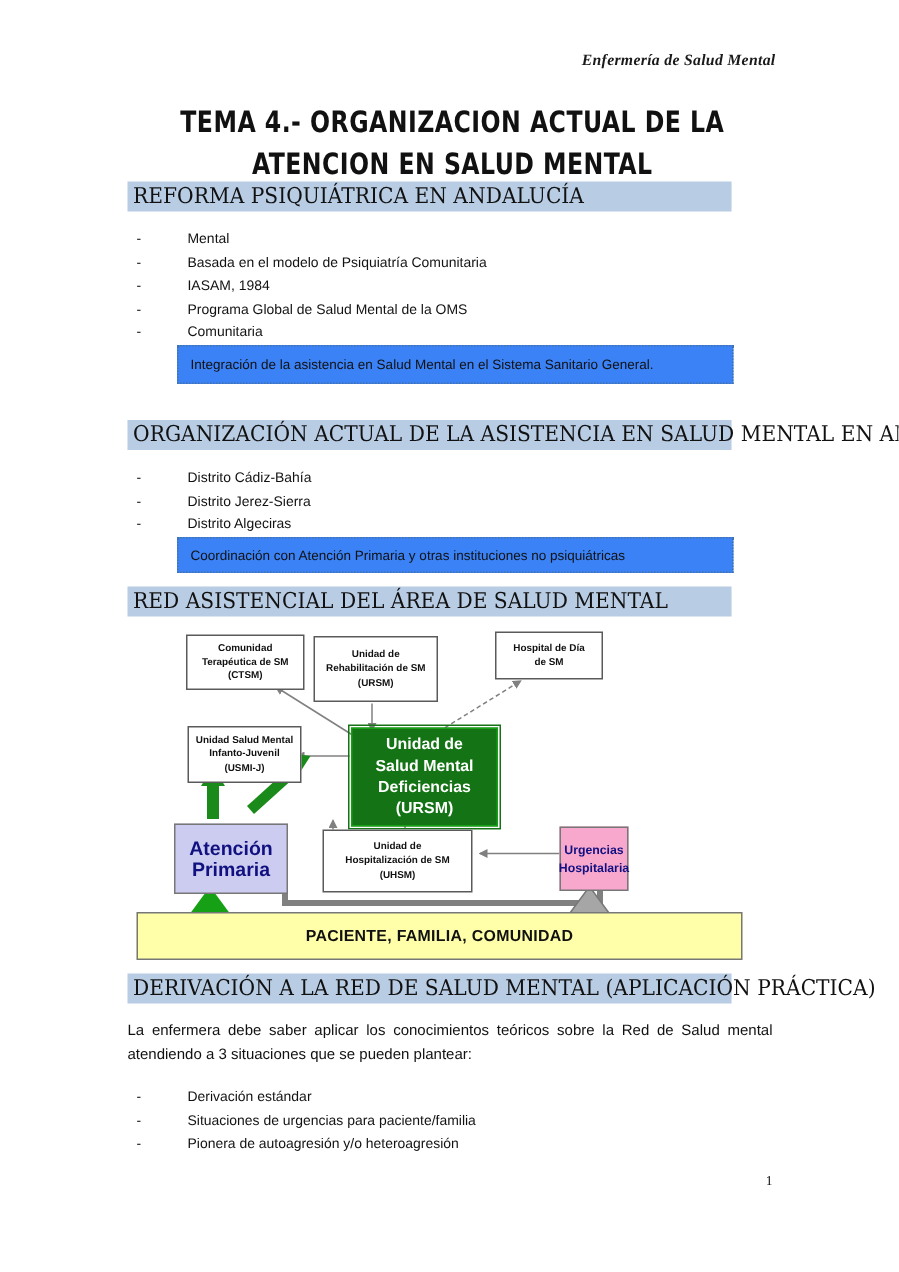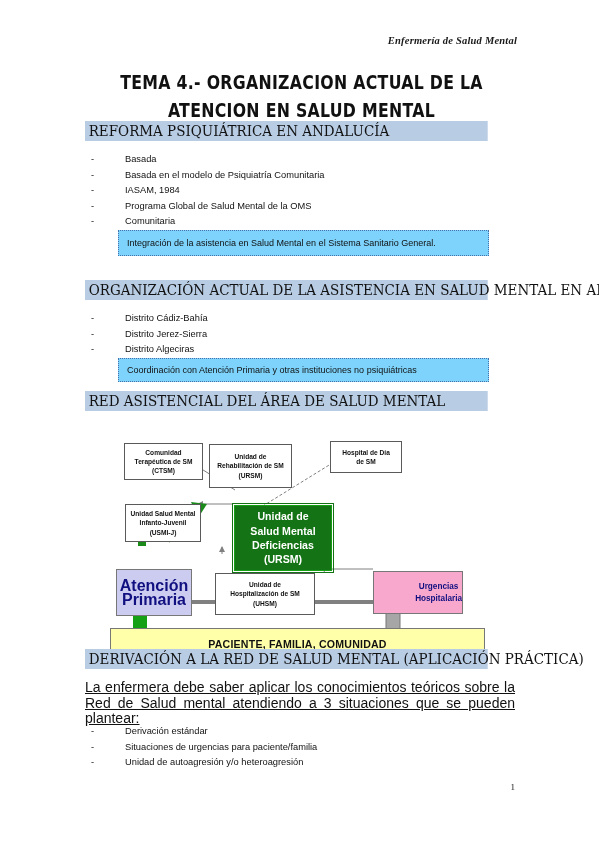--- a/index.html
+++ b/index.html
@@ -30,63 +30,63 @@
     transform:scaleX(.93);transform-origin:left center;}
 
   
   .bullets{position:absolute;left:85px;width:440px;font-size:9.3px;
     line-height:15.6px;color:#111;}
   .bullets .row{position:relative;padding-left:40px;white-space:nowrap;}
   .bullets .dash{position:absolute;left:6px;top:0;}
 
   
   .callout{position:absolute;box-sizing:border-box;
-    border:1px dotted #4472a8;background:#7dd3fc;
+    border:1px dotted #4472a8;background:#3b82f6;
     font-size:9px;line-height:13px;color:#111;
     display:flex;align-items:center;padding:0 8px;white-space:nowrap;}
 
   
-  .para{position:absolute;left:85px;width:430px;font-size:14px;
-    line-height:15.5px;text-align:justify;color:#111;text-decoration:underline;}
+  .para{position:absolute;left:85px;width:430px;font-size:10px;
+    line-height:15.5px;text-align:justify;color:#111;}
 
   
   .pageno{position:absolute;right:84px;bottom:56px;font-size:9px;
     font-family:"Liberation Serif", serif;color:#111;}
 
   
   .diagram{position:absolute;left:85px;top:414px;width:433px;height:230px;}
   .diagram svg{position:absolute;left:0;top:0;}
   .dbox{position:absolute;box-sizing:border-box;
     display:flex;align-items:center;justify-content:center;
-    text-align:center;font-weight:bold;margin-top:20px;}
+    text-align:center;font-weight:bold;}
   .dbox.plain{background:#fff;border:1px solid #5a5a5a;
     font-size:6.6px;line-height:9.2px;color:#111;font-weight:bold;}
   .dbox.usmc{background:#147314;border:1.6px solid #16a016;
     outline:1.4px solid #147314;outline-offset:1.6px;
     color:#fff;font-size:10.6px;line-height:14.4px;}
   .dbox.ap{background:#ccccf0;border:1px solid #777;
-    color:#101080;font-size:16px;line-height:14px;}
+    color:#101080;font-size:13px;line-height:14px;}
   .dbox.urg{background:#f9a8cd;border:1px solid #777;
     color:#101080;font-size:8.2px;line-height:11.6px;}
   .dbox.banner{background:#ffffaa;border:1px solid #777;
     color:#111;font-size:10.6px;letter-spacing:.2px;}
 </style>
 </head>
 <body>
 
 <div class="page">
 
   <div class="doc-header">Enfermería de Salud Mental</div>
 
   <div class="doc-title">TEMA 4.- ORGANIZACION ACTUAL DE LA ATENCION EN SALUD MENTAL</div>
 
   <div class="band" style="top:121px;">REFORMA PSIQUIÁTRICA EN ANDALUCÍA</div>
 
   <div class="bullets" style="top:152px;">
-    <div class="row"><span class="dash">-</span><span>Basada</span></div>
+    <div class="row"><span class="dash">-</span><span>Mental</span></div>
     <div class="row"><span class="dash">-</span><span>Basada en el modelo de Psiquiatría Comunitaria</span></div>
     <div class="row"><span class="dash">-</span><span>IASAM, 1984</span></div>
     <div class="row"><span class="dash">-</span><span>Programa Global de Salud Mental de la OMS</span></div>
     <div class="row"><span class="dash">-</span><span>Comunitaria</span></div>
   </div>
 
   <div class="callout" style="left:118px;top:230px;width:371px;height:26px;">Integración de la asistencia en Salud Mental en el Sistema Sanitario General.</div>
 
   <div class="band" style="top:280px;">ORGANIZACIÓN ACTUAL DE LA ASISTENCIA EN SALUD MENTAL EN ANDALUCIA</div>
 
@@ -166,32 +166,32 @@
     </div>
 
     <div class="dbox plain" style="left:130px;top:139px;width:100px;height:42px;">
       <span><span>Unidad de</span><br><span>Hospitalización de SM</span><br><span>(UHSM)</span></span>
     </div>
 
     <div class="dbox ap" style="left:31px;top:135px;width:76px;height:47px;">
       <span><span>Atención</span><br><span>Primaria</span></span>
     </div>
 
-    <div class="dbox urg" style="left:288px;top:137px;width:90px;height:43px;justify-content:flex-end;">
+    <div class="dbox urg" style="left:288px;top:137px;width:46px;height:43px;">
       <span><span>Urgencias</span><br><span>Hospitalaria</span></span>
     </div>
 
-    <div class="dbox banner" style="left:25px;top:194px;width:375px;height:32px;">PACIENTE, FAMILIA, COMUNIDAD</div>
+    <div class="dbox banner" style="left:6px;top:194px;width:404px;height:32px;">PACIENTE, FAMILIA, COMUNIDAD</div>
   </div>
 
   <div class="band" style="top:649px;">DERIVACIÓN A LA RED DE SALUD MENTAL (APLICACIÓN PRÁCTICA)</div>
 
   <div class="para" style="top:680px;">La enfermera debe saber aplicar los conocimientos teóricos sobre la Red de Salud mental atendiendo a 3 situaciones que se pueden plantear:</div>
 
   <div class="bullets" style="top:724px;">
     <div class="row"><span class="dash">-</span><span>Derivación estándar</span></div>
     <div class="row"><span class="dash">-</span><span>Situaciones de urgencias para paciente/familia</span></div>
-    <div class="row"><span class="dash">-</span><span>Unidad de autoagresión y/o heteroagresión</span></div>
+    <div class="row"><span class="dash">-</span><span>Pionera de autoagresión y/o heteroagresión</span></div>
   </div>
 
   <div class="pageno">1</div>
 
 </div>
 
 </body></html>

